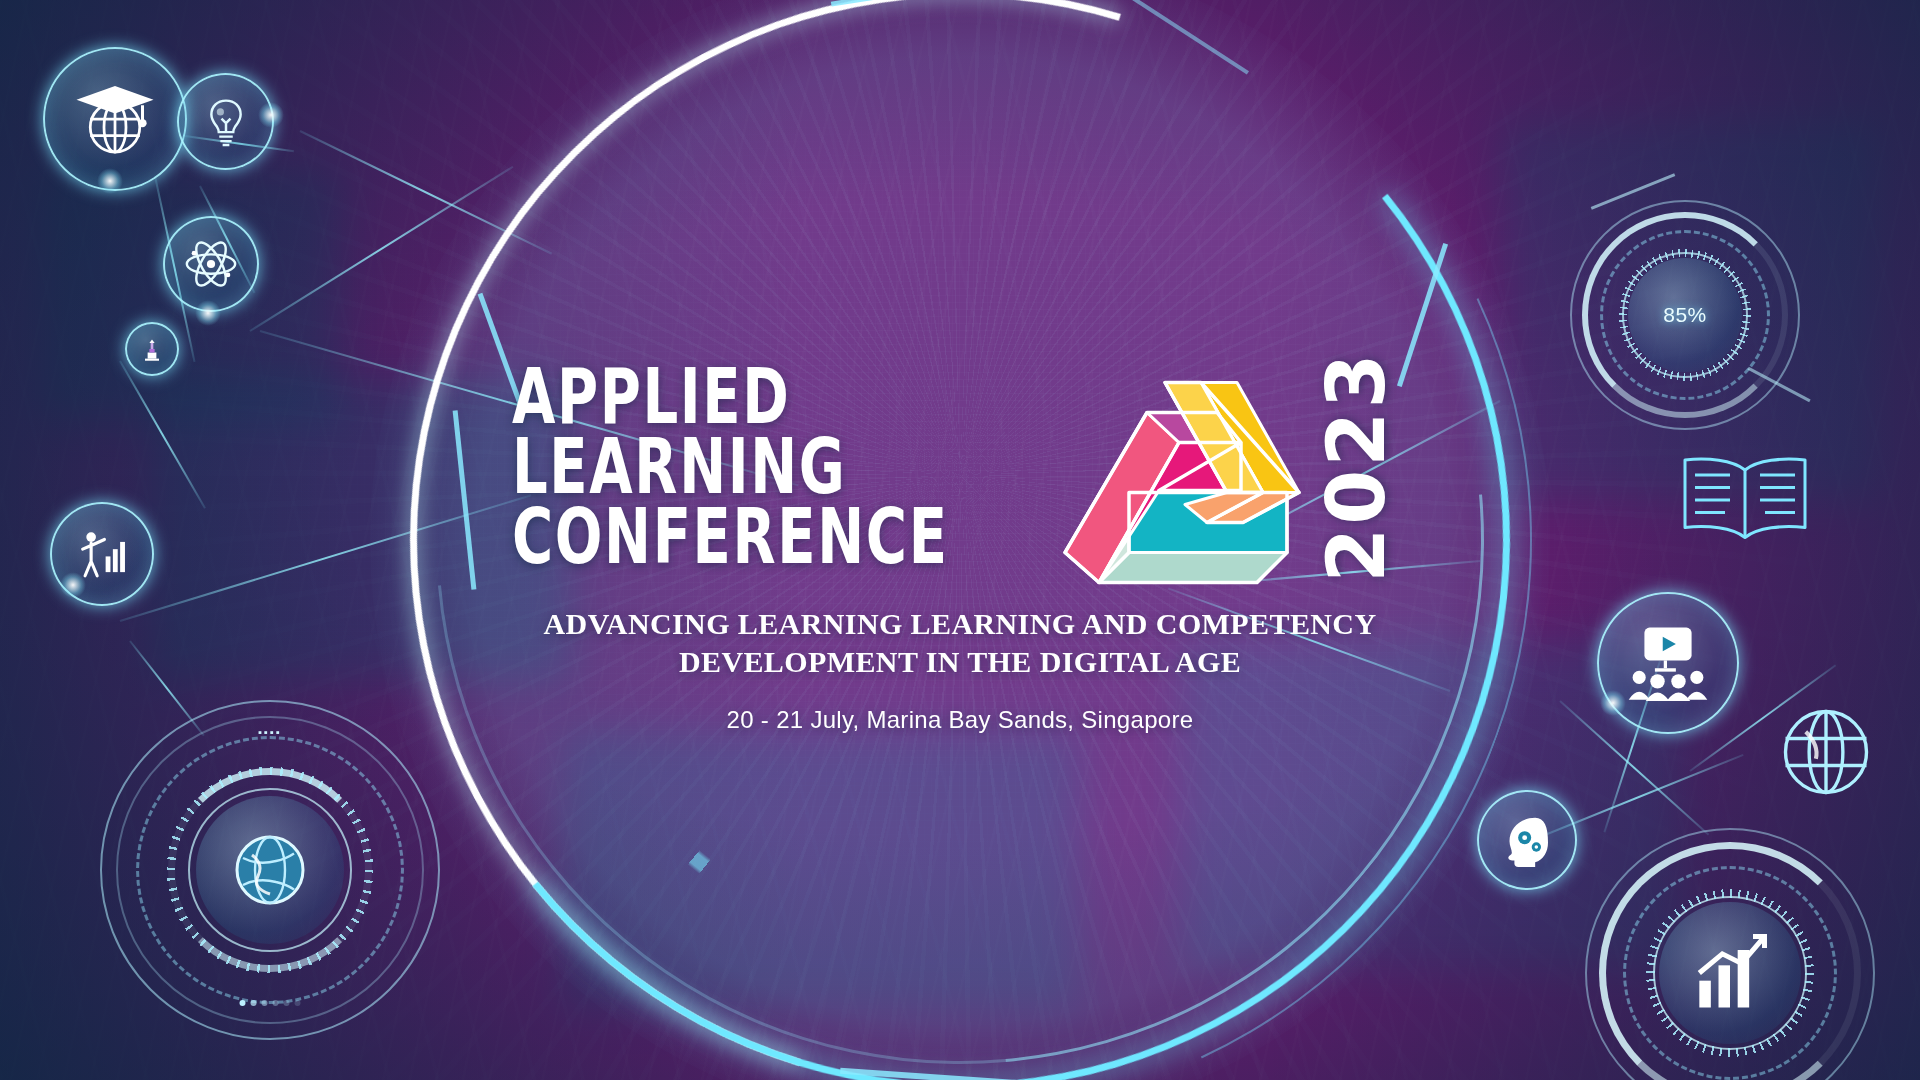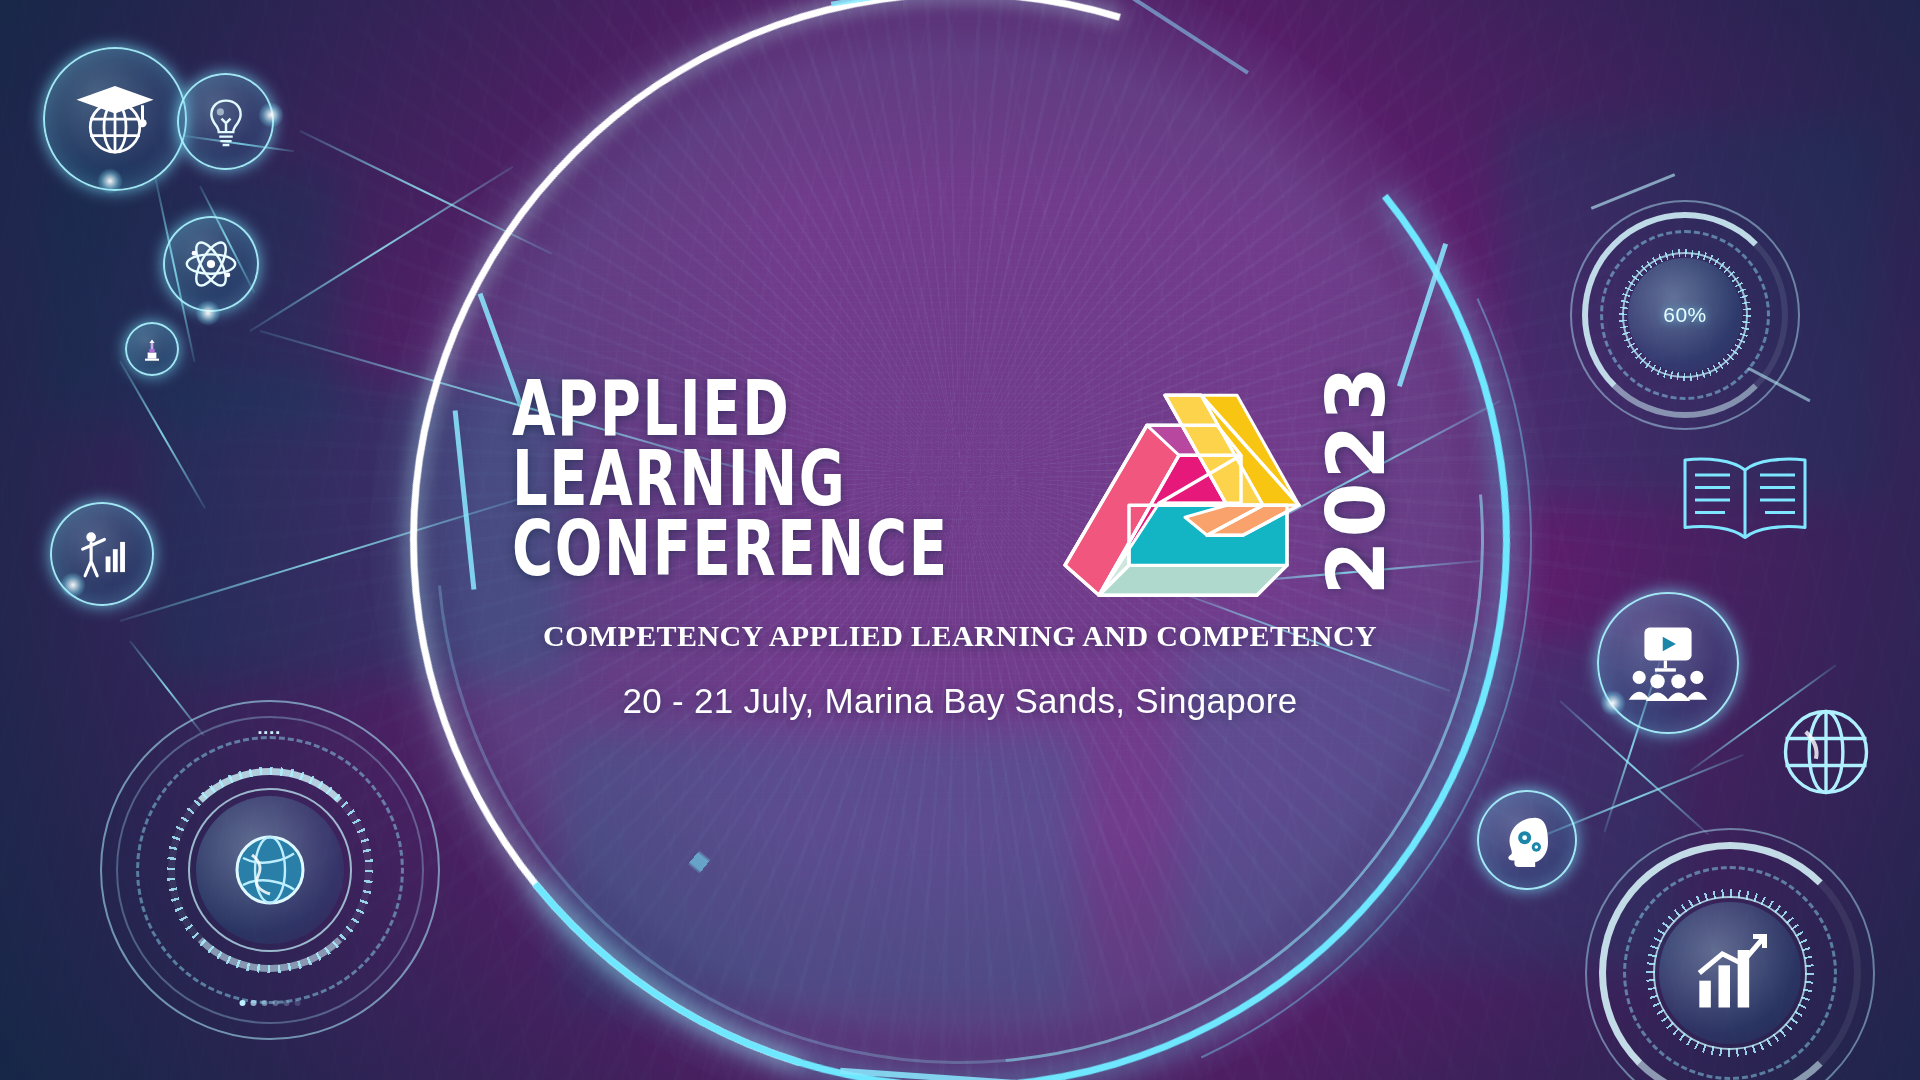--- a/index.html
+++ b/index.html
@@ -68,21 +68,21 @@
     text-shadow:0 2px 10px rgba(0,30,50,.45);}
   .logo-box{width:250px;height:240px;position:relative;flex:0 0 auto;margin-left:6px;margin-right:4px;}
   .year{font-family:"Liberation Sans Narrow","DejaVu Sans Condensed","Liberation Sans",sans-serif;
     color:#fff;font-weight:700;font-size:88px;letter-spacing:3px;
     writing-mode:vertical-rl;transform:rotate(180deg) scaleX(.9);
     text-shadow:0 2px 10px rgba(0,30,50,.45);flex:0 0 auto;}
 
   .tagline{font-family:"Liberation Serif","DejaVu Serif",serif;color:#fff;font-weight:700;
     font-size:30px;line-height:1.25;letter-spacing:.4px;margin:18px 0 0;
     text-shadow:0 2px 8px rgba(0,30,50,.40);}
-  .dateline{color:#fff;font-size:35px;font-weight:400;margin-top:26px;letter-spacing:.3px;
+  .dateline{color:#fff;font-size:24px;font-weight:400;margin-top:26px;letter-spacing:.3px;
     text-shadow:0 2px 8px rgba(0,30,50,.40);}
   .weburl{color:#fff;font-size:27px;font-weight:400;margin-top:66px;letter-spacing:9px;
     text-shadow:0 2px 8px rgba(0,30,50,.40);}
 
   
   .node{position:absolute;border-radius:50%;display:flex;align-items:center;justify-content:center;
     border:2px solid rgba(170,245,255,.92);
     background:radial-gradient(circle at 38% 32%, rgba(160,235,255,.30), rgba(40,150,190,.16) 60%, rgba(20,100,140,.10));
     box-shadow:0 0 16px rgba(120,230,255,.75),inset 0 0 22px rgba(130,230,255,.30);}
   .node svg{display:block;}
@@ -194,21 +194,22 @@
             <polygon points="96,66 166,66 190,96 108,144 190,144 190,96 128,96 48,236 14,206"></polygon>
             <polygon points="78,146 236,146 236,206 206,236 48,236 78,206"></polygon>
           </g>
         </svg>
       </div>
 
       <div class="year">2023</div>
     </div>
 
     <div class="tagline">
-      <div>COMPETENCY APPLIED LEARNING AND COMPETENCY</div>
+      <div>ADVANCING LEARNING LEARNING AND COMPETENCY</div>
+      <div>DEVELOPMENT IN THE DIGITAL AGE</div>
     </div>
 
     <div class="dateline">20 - 21 July, Marina Bay Sands, Singapore</div>
   </div>
 
   <div class="node" style="left:43px;top:47px;width:140px;height:140px;">
     <svg width="88" height="88" viewBox="0 0 64 64">
       <g fill="none" stroke="#ffffff" stroke-width="2">
         <circle cx="32" cy="38" r="18"></circle>
         <ellipse cx="32" cy="38" rx="8" ry="18"></ellipse>
@@ -299,21 +300,21 @@
 
   <div class="hud" style="left:1570px;top:200px;width:230px;height:230px;">
     <div class="hud-core" style="inset:58px;"></div>
     <div class="r" style="inset:0;border-color:rgba(185,242,255,.45);"></div>
     <div class="r" style="inset:12px;border-width:6px;border-color:rgba(215,250,255,.85) rgba(215,250,255,.10) rgba(215,250,255,.50) rgba(215,250,255,.85);"></div>
     <div class="rd" style="inset:30px;"></div>
     <div class="r" style="inset:52px;border-color:rgba(200,248,255,.70);"></div>
     <div class="tickring" style="inset:20px;
       -webkit-mask:radial-gradient(circle,transparent 0 43%,#000 43% 49%,transparent 49%);
               mask:radial-gradient(circle,transparent 0 43%,#000 43% 49%,transparent 49%);"></div>
-    <div class="hud-label">60%</div>
+    <div class="hud-label">85%</div>
     <div style="position:absolute;left:18px;top:-10px;width:90px;height:3px;background:rgba(190,245,255,.6);transform:rotate(-22deg);"></div>
     <div style="position:absolute;right:-14px;bottom:44px;width:70px;height:3px;background:rgba(190,245,255,.55);transform:rotate(28deg);"></div>
   </div>
 
   <div style="position:absolute;left:1670px;top:450px;">
     <svg width="150" height="95" viewBox="0 0 120 76">
       <g fill="none" stroke="#7fe6ff" stroke-width="2.4" stroke-linejoin="round">
         <path d="M60 16 C50 8 30 6 12 8 L12 62 C30 60 50 62 60 70 C70 62 90 60 108 62 L108 8 C90 6 70 8 60 16 Z"></path>
         <path d="M60 16 L60 70"></path>
         <path d="M20 20 H48 M20 30 H48 M20 40 H48 M20 50 H44"></path>

